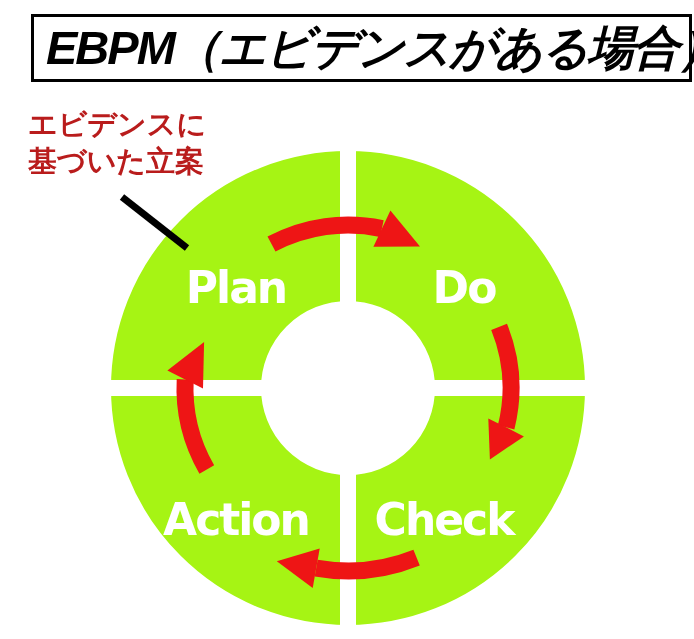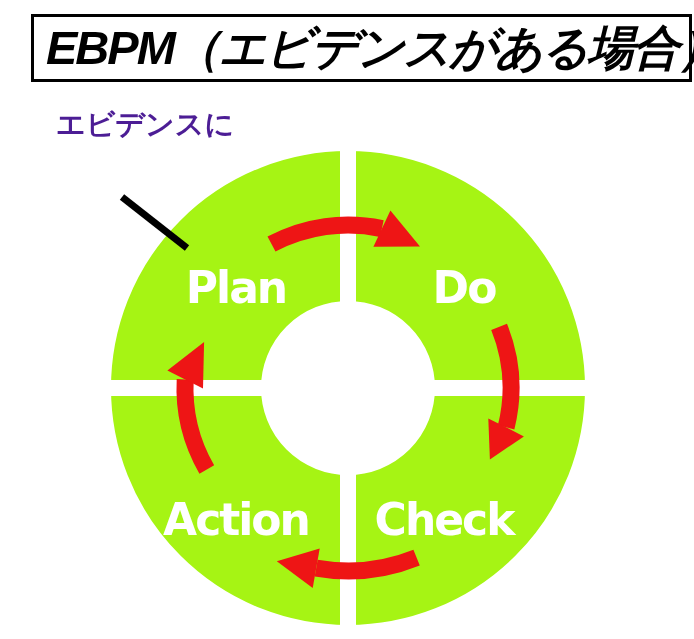--- a/index.html
+++ b/index.html
@@ -32,24 +32,23 @@
     color: #000000;
     letter-spacing: -2px;
     white-space: nowrap;
   }
   .annotation {
     position: absolute;
     left: 28px;
     top: 106px;
     font-size: 29px;
     font-weight: bold;
-    color: #4c1d95;
+    color: #b91c1c;
     line-height: 37px;
     letter-spacing: 0px;
-    margin-left: 28px;
   }
   .diagram-svg {
     position: absolute;
     left: 0;
     top: 0;
     width: 694px;
     height: 639px;
   }
   .quadrant-label {
     font-family: "DejaVu Sans", "Liberation Sans", sans-serif;
@@ -62,20 +61,21 @@
 <body>
 
 <div class="page">
 
   <div class="title-box">
     <span class="title-text">EBPM（エビデンスがある場合）</span>
   </div>
 
   <div class="annotation">
     <div>エビデンスに</div>
+    <div>基づいた立案</div>
   </div>
 
   <svg class="diagram-svg" viewBox="0 0 694 639">
 
     <circle cx="348" cy="388" r="162" fill="none" stroke-width="150" stroke="#A6F414"></circle>
 
     <rect x="100" y="380" width="496" height="16" fill="#ffffff"></rect>
     <rect x="340" y="140" width="16" height="496" fill="#ffffff"></rect>
 
     <line x1="122" y1="197" x2="187" y2="248" stroke-width="7" stroke="#000000"></line>

